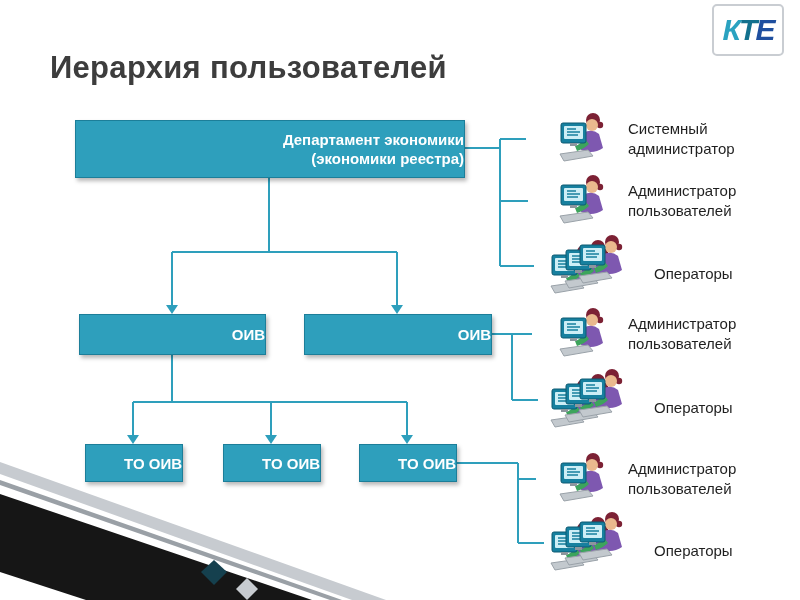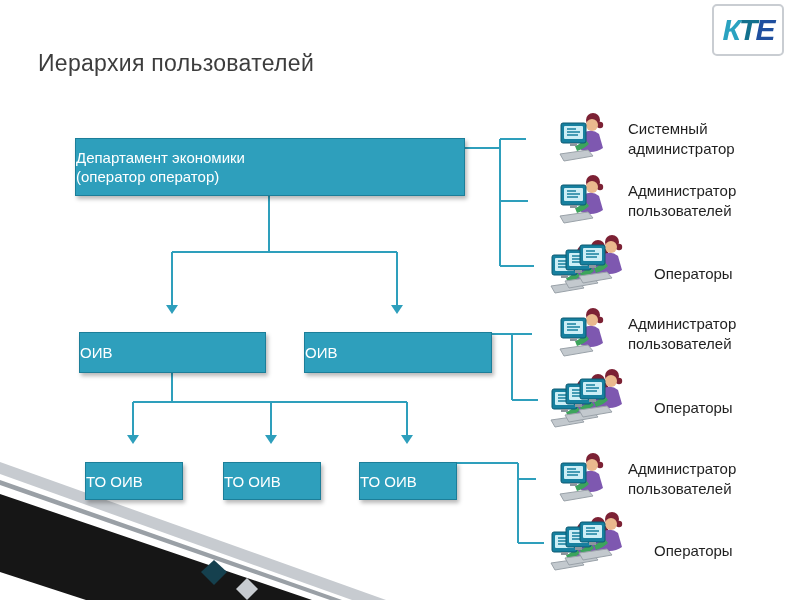--- a/index.html
+++ b/index.html
@@ -1,33 +1,33 @@
 <!DOCTYPE html>
 <html><head>
 <meta charset="utf-8">
 <style>
   html,body { margin:0; padding:0; background:#fff; }
   body { width:800px; height:600px; font-family:"Liberation Sans", sans-serif; overflow:hidden; }
   .slide { position:relative; width:800px; height:600px; background:#ffffff; overflow:hidden; }
 
-  .title { position:absolute; left:38px; top:50px; margin:0; font-size:23px; font-weight:400;
+  .title { position:absolute; left:50px; top:50px; margin:0; font-size:31px; font-weight:700;
            color:#3d3d3d; letter-spacing:.3px; }
 
   .logo { position:absolute; right:16px; top:4px; width:68px; height:48px; border:2px solid #c9cdd2;
           border-radius:5px; background:#fff; display:flex; align-items:center; justify-content:center;
           font-style:italic; font-weight:700; font-size:30px; letter-spacing:-2px; }
   .logo .lk { color:#2aa2c0; }
   .logo .lt { color:#13718e; }
   .logo .le { color:#1f4f9f; }
 
   svg.overlay { position:absolute; left:0; top:0; pointer-events:none; }
 
-  .node { position:absolute; background:#2e9fbc; border:1px solid #1c7e99; color:#fff; font-weight:400;
-          display:flex; flex-direction:column; align-items:flex-start; justify-content:center; text-align:center;
-          box-shadow:2px 3px 4px rgba(0,0,0,.28); font-size:15px; line-height:19px;margin-top:18px; }
+  .node { position:absolute; background:#2e9fbc; border:1px solid #1c7e99; color:#fff; font-weight:700;
+          display:flex; flex-direction:column; align-items:flex-end; justify-content:center; text-align:center;
+          box-shadow:2px 3px 4px rgba(0,0,0,.28); font-size:15px; line-height:19px; }
 
   .role { position:absolute; left:542px; width:272px; display:flex; align-items:center; }
   .role .icon-wrap { width:86px; display:flex; justify-content:center; flex:0 0 auto; }
   .role.group .icon-wrap { width:100px; }
   .role.group .role-label { margin-left:12px;margin-top:16px; }
   .role-label { font-size:15px; line-height:20px; color:#1f1f1f; white-space:pre-line; }
 
   .pc-icon { display:inline-block; width:52px; height:56px; }
   .pc-group { position:relative; display:inline-block; width:84px; height:66px; }
   .pc-group .pc-icon { position:absolute; }
@@ -83,21 +83,21 @@
   <h1 class="title">Иерархия пользователей</h1>
 
   <div class="logo">
     <span class="lk">К</span>
     <span class="lt">Т</span>
     <span class="le">Е</span>
   </div>
 
   <div class="node" style="left:75px;top:120px;width:388px;height:56px">
     <div>Департамент экономики</div>
-    <div>(оператор оператор)</div>
+    <div>(экономики реестра)</div>
   </div>
 
   <div class="node" style="left:79px;top:314px;width:185px;height:39px">
     <div>ОИВ</div>
   </div>
   <div class="node" style="left:304px;top:314px;width:186px;height:39px">
     <div>ОИВ</div>
   </div>
 
   <div class="node" style="left:85px;top:444px;width:96px;height:36px">

